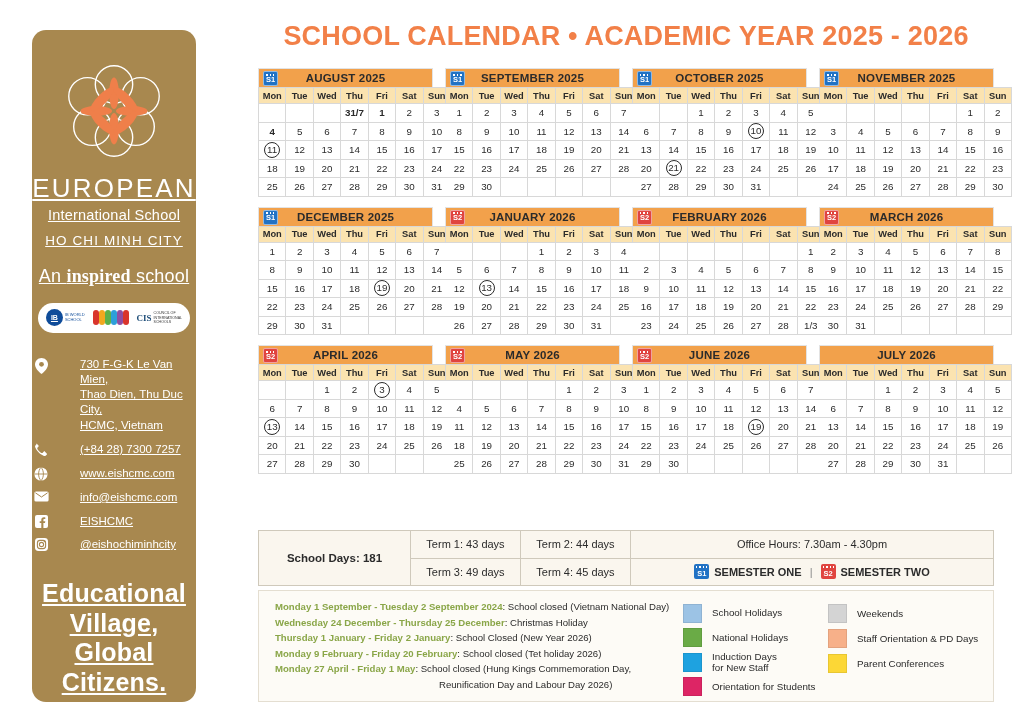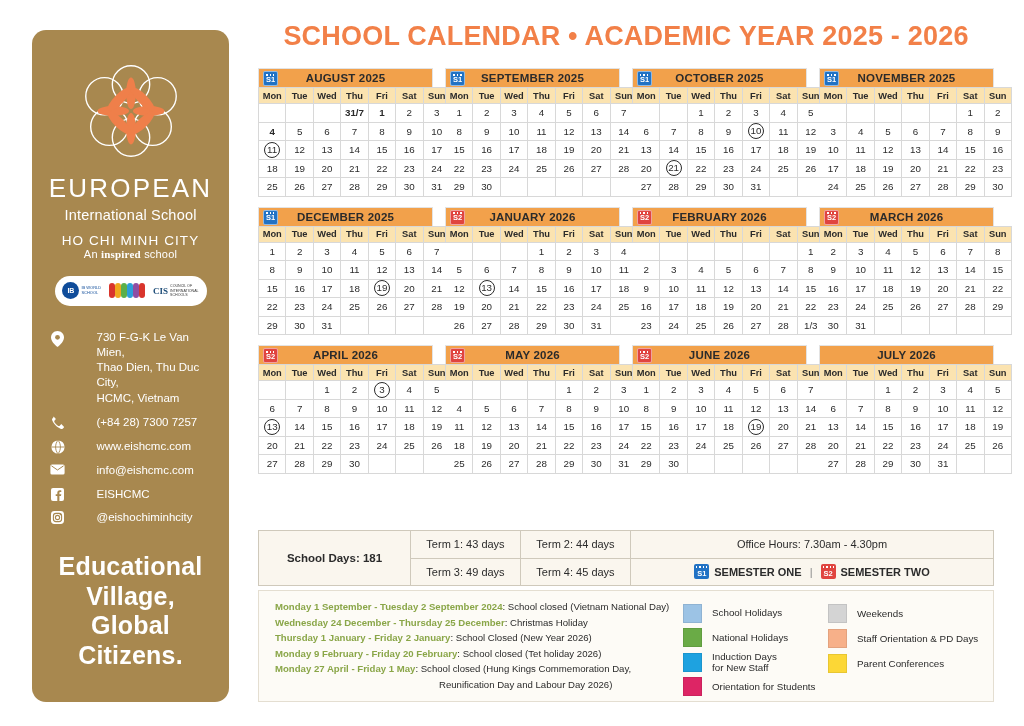--- a/index.html
+++ b/index.html
@@ -8,38 +8,39 @@
     background: #ffffff;
     font-family: "Liberation Sans", sans-serif;
     overflow: hidden;
     position: relative;
   }
 
   
   #sidebar {
     position: absolute;
     left: 32px; top: 30px;
-    width: 197px; height: 672px;
+    width: 164px; height: 672px;
     background: #a8884f;
     border-radius: 14px;
     display: flex; flex-direction: column;
     align-items: center;
     padding-top: 22px;
     color: #ffffff;
+    text-decoration: underline;
   }
   #logo-mark { width: 118px; height: 118px; }
   #school-name {
     font-size: 26px; letter-spacing: 2.2px;
     font-weight: 400; margin-top: 4px;
     text-align: center; line-height: 1.1;
   }
   #school-sub1 { font-size: 14.5px; margin-top: 4px; letter-spacing: .2px; }
   #school-sub2 { font-size: 13.5px; margin-top: 10px; letter-spacing: 1.1px; }
   #tagline-inspired {
-    font-size: 11px; letter-spacing: .2px;
+    font-size: 18px; margin-top: 18px; letter-spacing: .2px;
   }
   #tagline-inspired b { font-family: "Liberation Serif", serif; font-weight: 700; }
 
   #accred-bar {
     margin-top: 16px;
     width: 152px; height: 30px;
     background: #ffffff; border-radius: 15px;
     display: flex; align-items: center; justify-content: space-evenly;
   }
   .accred { display: flex; align-items: center; }

